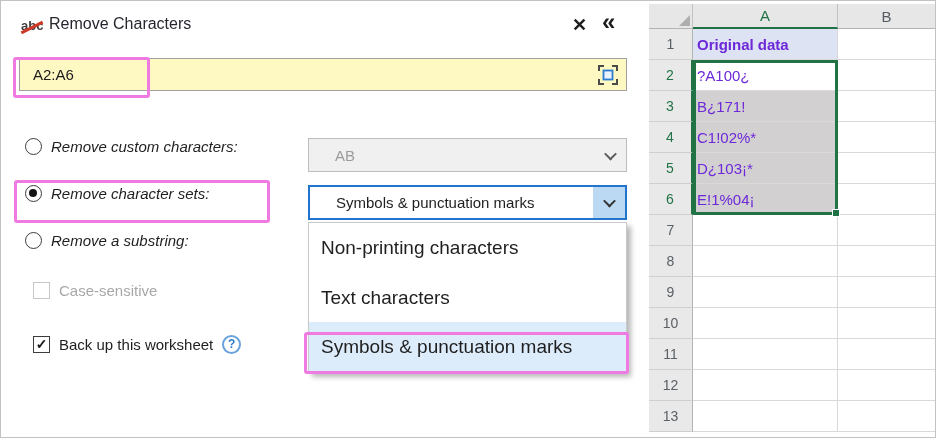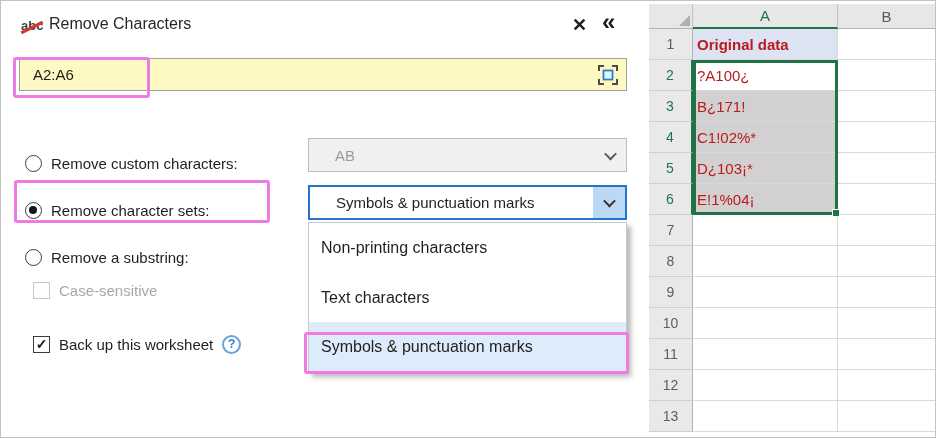--- a/index.html
+++ b/index.html
@@ -13,38 +13,38 @@
   .app-icon { position:absolute; left:20px; top:17px; width:26px; height:18px; font-size:13px; font-weight:bold; color:#404040; }
   .app-icon .slash { position:absolute; left:-1px; top:8px; width:24px; border-top:3px solid #cf3a28; transform:rotate(-27deg); }
   .pane-title { position:absolute; left:48px; top:14px; font-size:16px; font-weight:400; color:#26262e; }
   .close-x { position:absolute; left:571px; top:13px; font-size:18px; font-weight:700; color:#1e1e1e; cursor:pointer; }
   .collapse { position:absolute; left:601px; top:7px; font-size:24px; font-weight:700; color:#1e1e1e; cursor:pointer; }
 
   .range-field { position:absolute; left:18px; top:57px; width:608px; height:33px; background:#fef9c3; border:1px solid #a0a0a0; }
   .range-text { position:absolute; left:13px; top:0; line-height:31px; font-size:15px; color:#1c1c1c; }
   .picker { position:absolute; right:7px; top:5px; }
 
-  .opt { position:absolute; left:24px; height:34px; display:flex; align-items:flex-end; }
+  .opt { position:absolute; left:24px; height:34px; display:flex; align-items:flex-start;font-style:italic; }
   .radio { width:17px; height:17px; border:1.5px solid #3c3c3c; border-radius:50%; background:#fff; margin-right:9px; position:relative; flex:0 0 auto; }
   .radio.selected::after { content:""; position:absolute; left:3px; top:3px; width:8px; height:8px; border-radius:50%; background:#141414; }
   .lbl { font-size:15px; color:#1f1f1f; white-space:nowrap; }
   .muted { color:#a8a8a8; }
 
   .combo { position:absolute; left:307px; width:319px; display:flex; align-items:stretch;padding-left:15px; }
   .combo.disabled { top:137px; height:34px; background:#f0f0f0; border:1px solid #bdbdbd; }
   .combo.disabled .combo-text { color:#9b9b9b; }
   .combo-text { flex:1; padding-left:11px; font-size:15px; color:#1f1f1f; display:flex; align-items:center; white-space:nowrap; overflow:hidden; }
   .chev { width:9px; height:9px; border-right:2px solid #5c5c5c; border-bottom:2px solid #5c5c5c; transform:rotate(45deg) translate(-1px,-1px); }
   .chev-zone { width:32px; display:flex; align-items:center; justify-content:center; }
   .combo.active { top:184px; height:35px; background:#fff; border:2px solid #2374cc; }
   .combo.active .chev-zone { background:#bcd9f3; }
   .combo.active .chev { border-color:#333; }
 
   .listbox { position:absolute; left:307px; top:221px; width:319px; height:151px; background:#fff; border:1px solid #c9c9c9; box-shadow:4px 4px 5px rgba(0,0,0,0.28); display:flex; flex-direction:column; }
-  .litem { flex:1; display:flex; align-items:center; padding-left:12px; font-size:16px; color:#1f1f1f; cursor:pointer; white-space:nowrap; }
+  .litem { flex:1; display:flex; align-items:center; padding-left:12px; font-size:19px; color:#1f1f1f; cursor:pointer; white-space:nowrap; }
   .litem.hl { background:#ddecfa; }
 
   .cbrow { position:absolute; left:32px; height:32px; display:flex; align-items:center; }
   .cb { width:17px; height:17px; border:1.5px solid #3c3c3c; background:#fff; margin-right:9px; position:relative; flex:0 0 auto; font-size:14px; font-weight:700; color:#1a1a1a; display:flex; align-items:center; justify-content:center; }
   .cbrow.disabled .cb { border-color:#c6c6c6; }
   .help { margin-left:9px; width:19px; height:19px; border:2px solid #6aa3dd; border-radius:50%; color:#2d7cc9; font-size:12px; font-weight:700; display:flex; align-items:center; justify-content:center; }
 
   .annot { position:absolute; border:3px solid #ef7ae2; border-radius:3px; pointer-events:none; }
 
   
@@ -52,21 +52,21 @@
   .ghead { position:absolute; left:0; top:3px; height:25px; width:100%; display:flex; }
   .corner { width:44px; background:#e7e7e7; border-right:1px solid #c2c2c2; border-bottom:1px solid #b3b3b3; position:relative; }
   .corner .tri { position:absolute; right:2px; bottom:2px; width:0; height:0; border-left:11px solid transparent; border-bottom:11px solid #aeaeae; }
   .colhdr { display:flex; align-items:center; justify-content:center; background:#e7e7e7; border-right:1px solid #c2c2c2; border-bottom:1px solid #b3b3b3; font-size:15px; color:#545b62; }
   .colhdr.colA { width:145px; color:#217346; border-bottom:2px solid #217346; }
   .colhdr.colB { width:98px; }
   .grows { position:absolute; left:0; top:28px; width:100%; }
   .grow { display:flex; height:31px; }
   .rowhdr { width:44px; background:#e9e9e9; border-right:1px solid #b3b3b3; border-bottom:1px solid #cfcfcf; display:flex; align-items:center; justify-content:center; font-size:14px; color:#5a6066; }
   .rowhdr.sel { color:#217346; border-right:2px solid #217346; }
-  .cell { border-right:1px solid #d9d9d9; border-bottom:1px solid #d9d9d9; display:flex; align-items:center; padding-left:4px; color:#b91c1c; white-space:nowrap; overflow:hidden; }
+  .cell { border-right:1px solid #d9d9d9; border-bottom:1px solid #d9d9d9; display:flex; align-items:center; padding-left:4px; color:#6d28d9; white-space:nowrap; overflow:hidden; }
   .cellA { width:145px; }
   .cellB { width:98px; }
   .cell.head { background:#dde3f2; font-weight:700; }
   .cell.fill { background:#d2d0d0; }
   .selbox { position:absolute; left:44px; top:59px; width:145px; height:155px; border:3px solid #217346; pointer-events:none; }
   .selbox .handle { position:absolute; right:-5px; bottom:-5px; width:8px; height:8px; background:#217346; border:1px solid #fff; pointer-events:auto; }
 </style>
 </head>
 <body>
 

